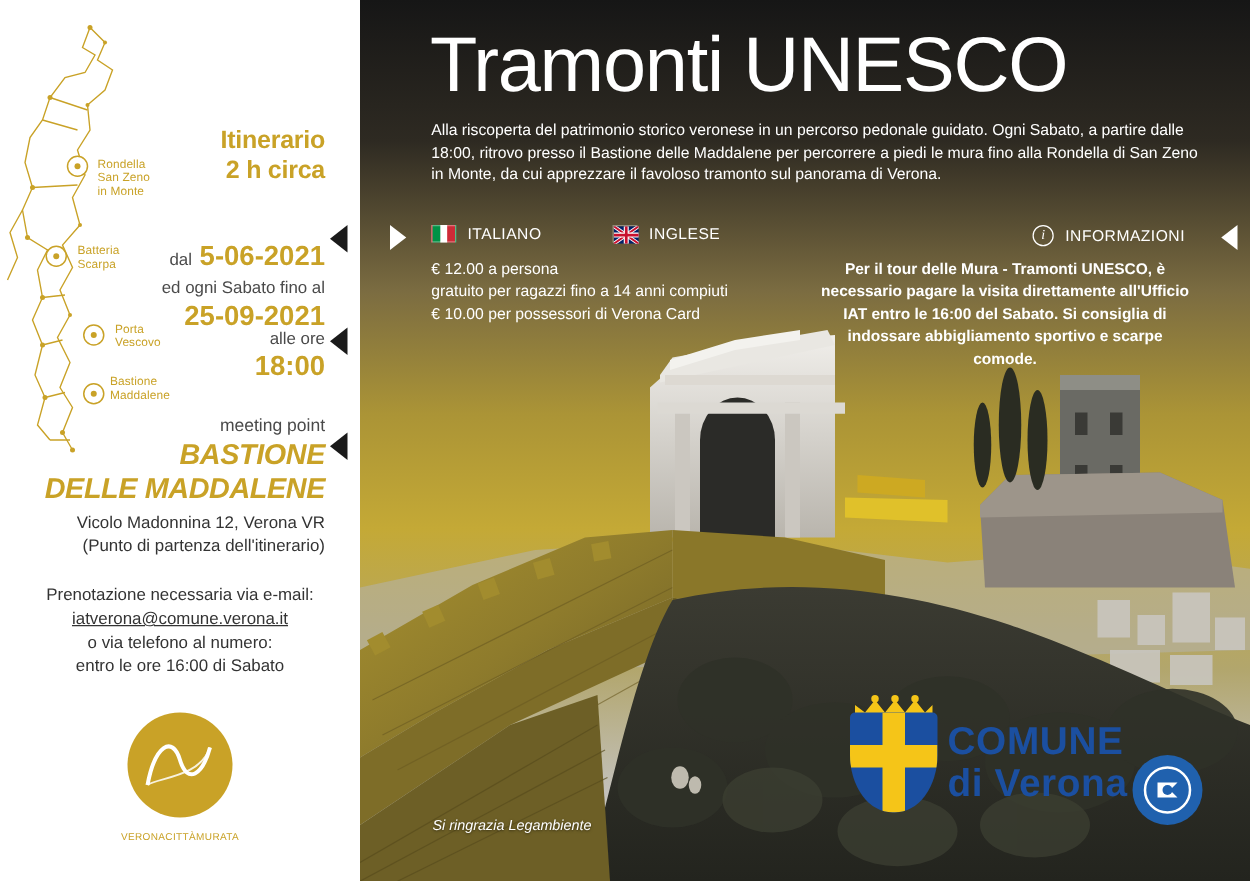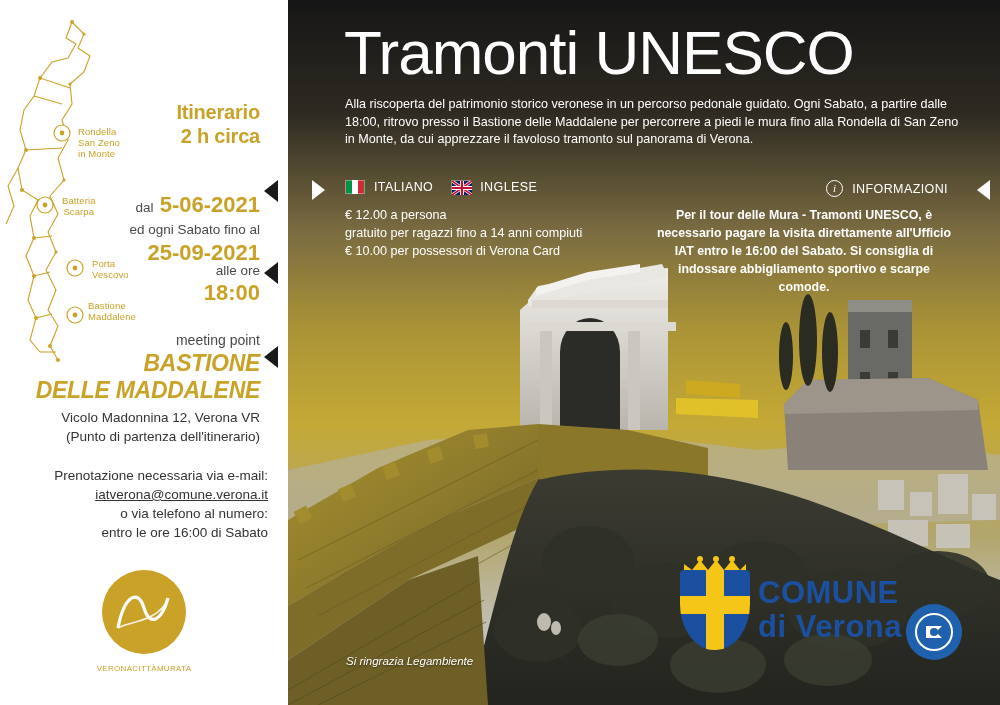--- a/index.html
+++ b/index.html
@@ -94,21 +94,21 @@
   .meeting-name {
     font-size: 23px; font-weight: bold; font-style: italic;
     color: #c9a227; line-height: 27px; letter-spacing: -0.3px;
   }
   .meeting-addr { font-size: 13.5px; color: #333; line-height: 19px; margin-top: 4px; }
 
   .booking-block {
     position: absolute;
     left: 0; top: 466px;
     width: 288px;
-    text-align: right;
+    text-align: center;
     padding: 0 20px;
     font-size: 13.5px;
     color: #333;
     line-height: 19px;
   }
   .booking-block .u { text-decoration: underline; }
 
   .logo-block {
     position: absolute;
     left: 88px; top: 566px;
@@ -153,21 +153,21 @@
     position: absolute;
     left: 57px; top: 96px;
     width: 620px;
     font-size: 12.6px;
     line-height: 17.5px;
     color: #ffffff;
   }
   .lang-header {
     position: absolute;
     left: 57px; top: 180px;
-    display: flex; align-items: center; gap: 18px;
+    display: flex; align-items: center; gap: 57px;
     font-size: 12.5px; color: #fff; letter-spacing: 0.4px;
   }
   .lang-item { display: flex; align-items: center; gap: 9px; }
   .flag {
     width: 20px; height: 14px; display: inline-block;
     border: 0.5px solid rgba(255,255,255,0.35);
   }
   .flag-it {
     background: linear-gradient(90deg, #009246 0 33.33%, #ffffff 33.33% 66.66%, #ce2b37 66.66% 100%);
   }
@@ -314,21 +314,21 @@
         <g fill="#c9a227">
           <circle cx="62" cy="133" r="2.4"></circle>
           <circle cx="45" cy="205" r="2.4"></circle>
           <circle cx="75" cy="268" r="2.4"></circle>
           <circle cx="75" cy="315" r="2.4"></circle>
         </g>
       </svg>
       <div class="map-label" style="left:78px; top:126px; white-space:pre-line;">Rondella
 San Zeno
 in Monte</div>
-      <div class="map-label" style="left:62px; top:195px; white-space:pre-line;text-align:center;">Batteria
+      <div class="map-label" style="left:62px; top:195px; white-space:pre-line;">Batteria
 Scarpa</div>
       <div class="map-label" style="left:92px; top:258px; white-space:pre-line;">Porta
 Vescovo</div>
       <div class="map-label" style="left:88px; top:300px; white-space:pre-line;">Bastione
 Maddalene</div>
     </div>
 
     <div class="itin-block">
       <div class="itin-title">Itinerario</div>
       <div class="itin-title">2 h circa</div>

